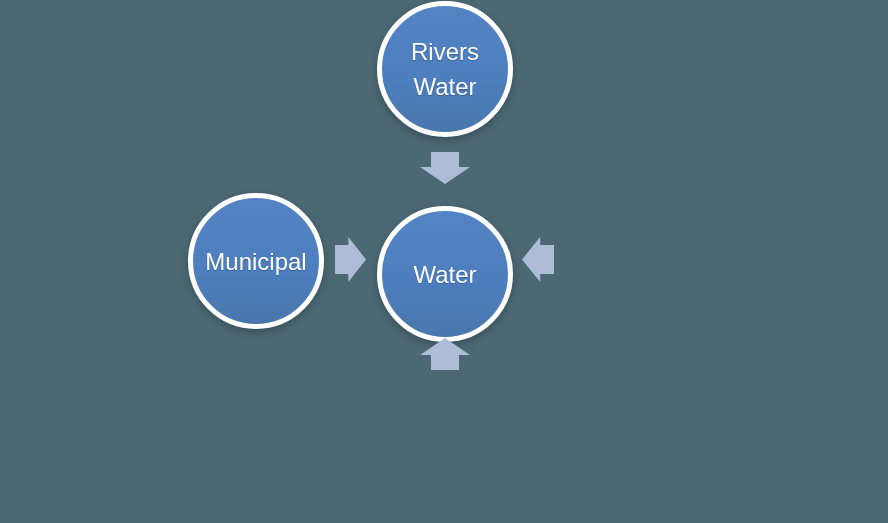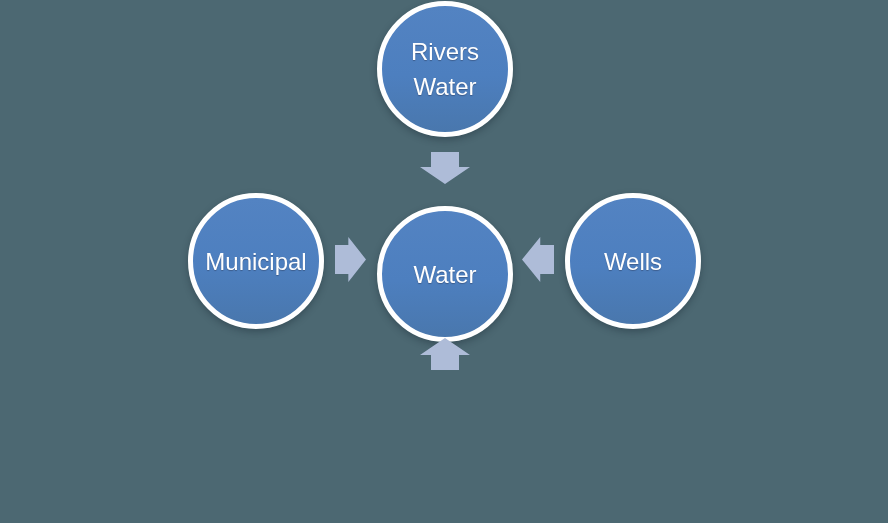--- a/index.html
+++ b/index.html
@@ -80,23 +80,20 @@
   </div>
 
   <div class="node node-left">
     <div class="line">Municipal</div>
   </div>
 
   <div class="node node-center">
     <div class="line">Water</div>
   </div>
 
-  <div class="node node-right">
-    <div class="line">Wells</div>
-  </div>
 
 
   <div class="arrow arrow-down"></div>
   <div class="arrow arrow-right"></div>
   <div class="arrow arrow-left"></div>
   <div class="arrow arrow-up"></div>
 
 </div>
 
 </body></html>

